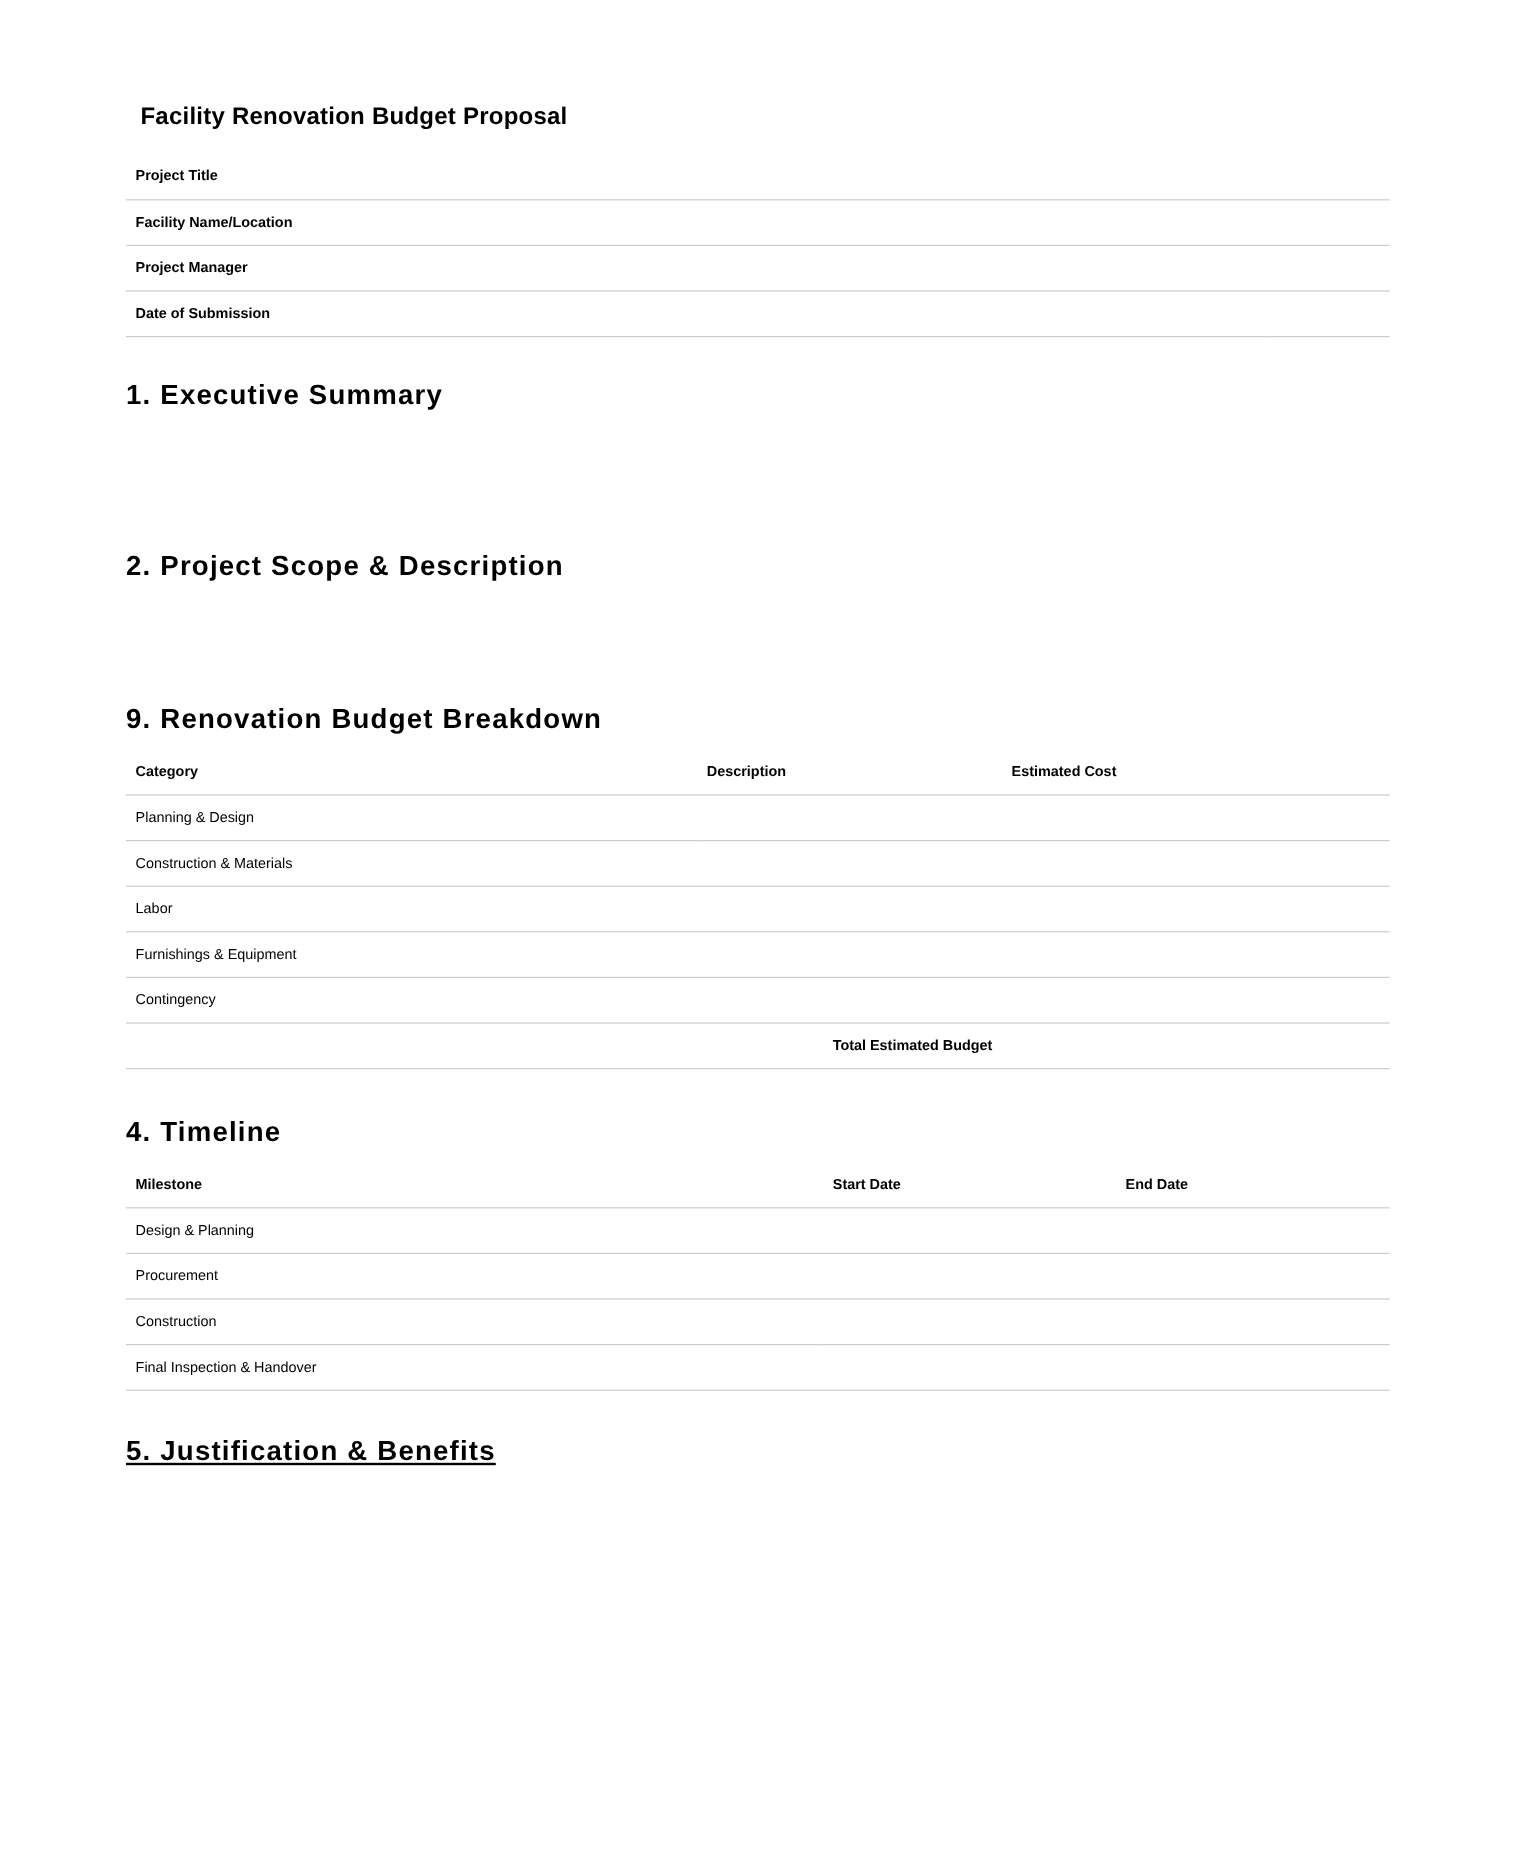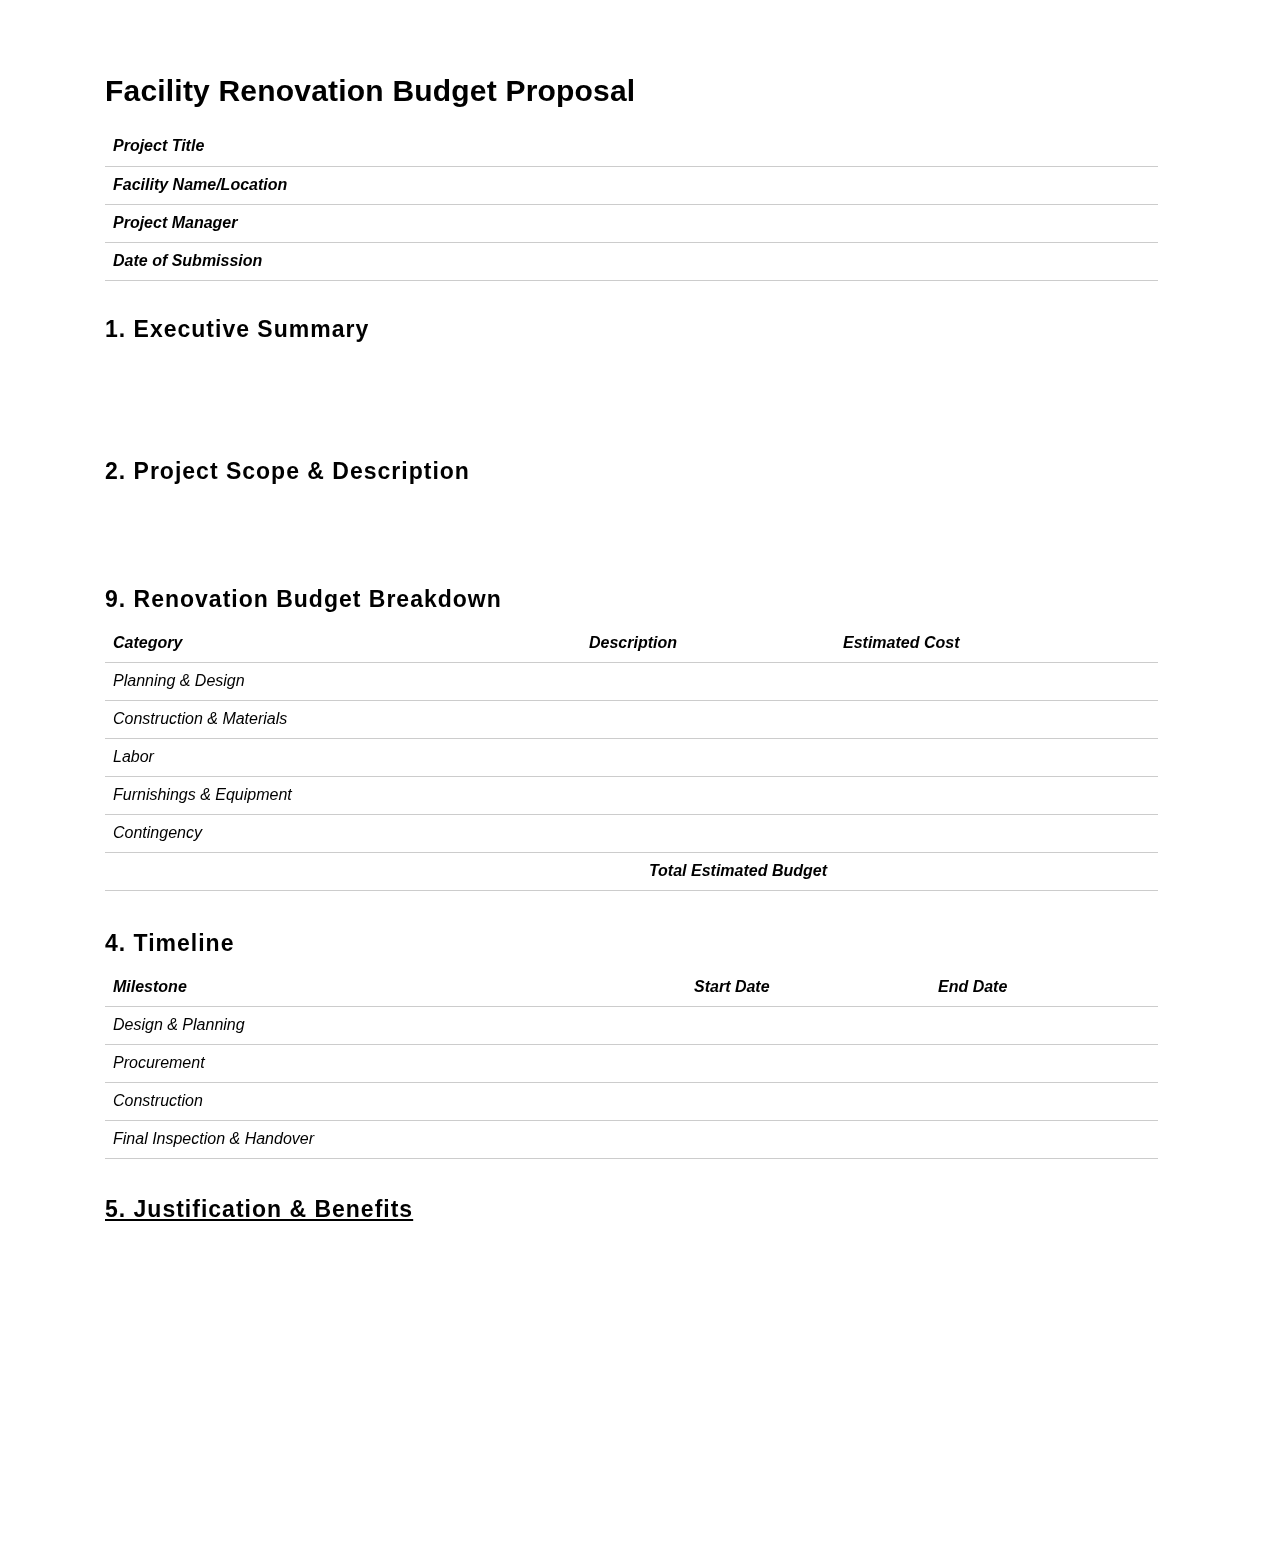--- a/index.html
+++ b/index.html
@@ -14,36 +14,35 @@
       color: #000000;
       position: relative;
     }
     .page {
       position: absolute;
       left: 105px;
       top: 0;
       width: 1053px;
     }
     h1.doc-title {
-      font-size: 30px;
+      font-size: 20px;
       font-weight: bold;
-      margin: 0;
+      margin: 12px;
       position: absolute;
       top: 74px;
       left: 0;
       white-space: nowrap;
       letter-spacing: 0.2px;
     }
     table {
       border-collapse: collapse;
       width: 1053px;
       position: absolute;
       left: 0;
-      font-size: 16px;
-      font-style: italic;
+      font-size: 12px;
     }
     td, th {
       height: 38px;
       padding: 0 8px;
       text-align: left;
       vertical-align: middle;
       border-bottom: 1px solid #cccccc;
       box-sizing: border-box;
     }
     th { font-weight: bold; }

